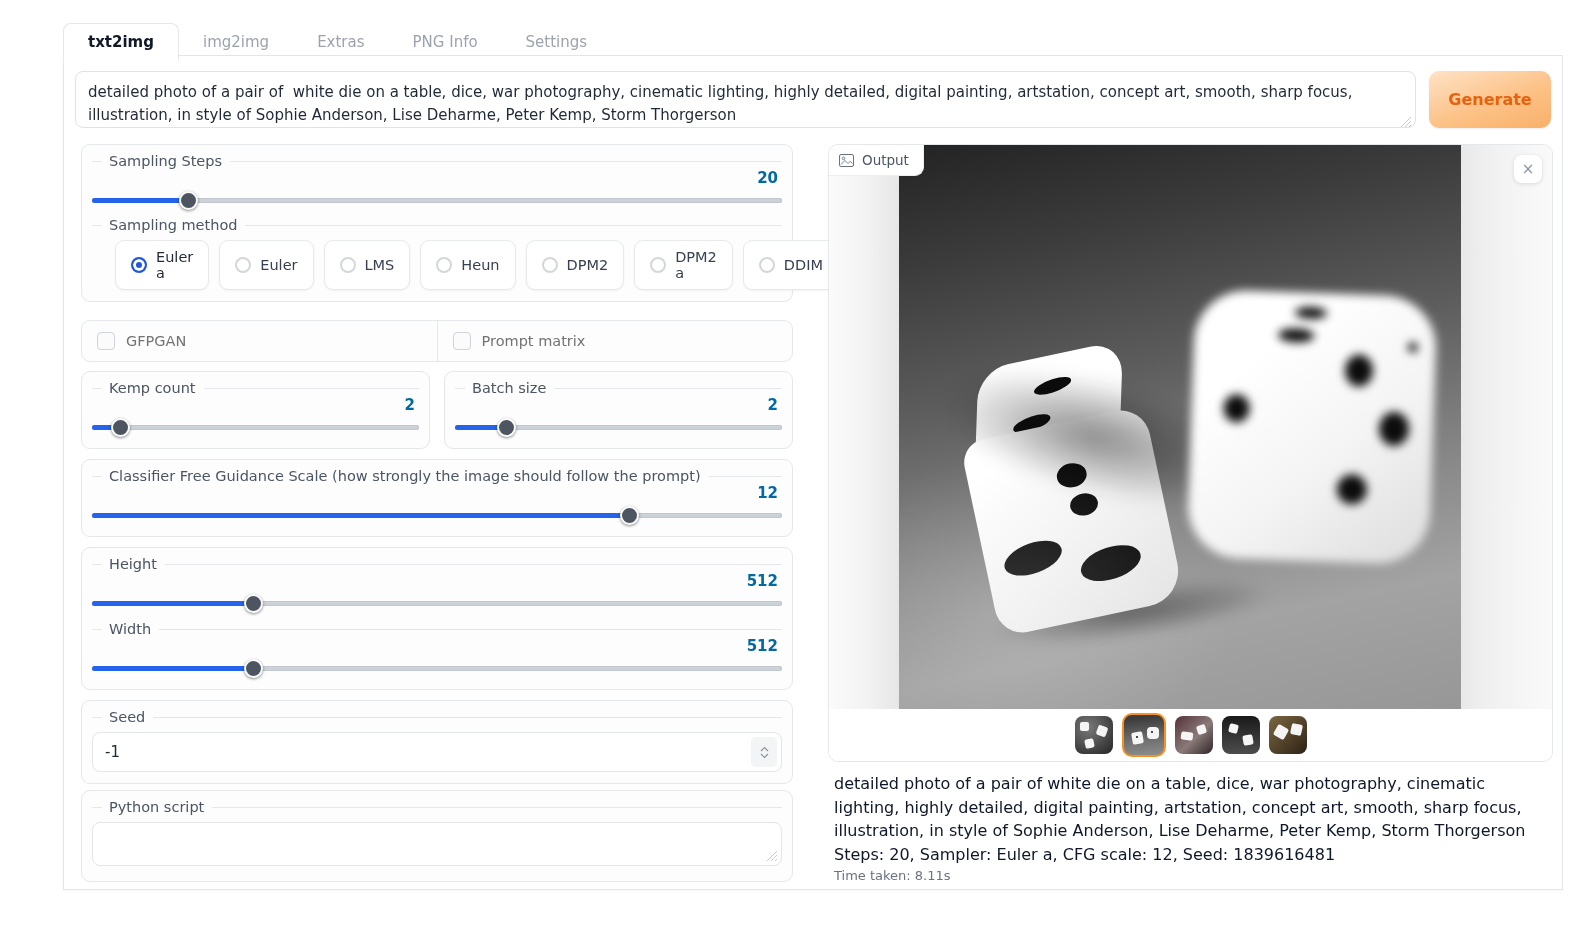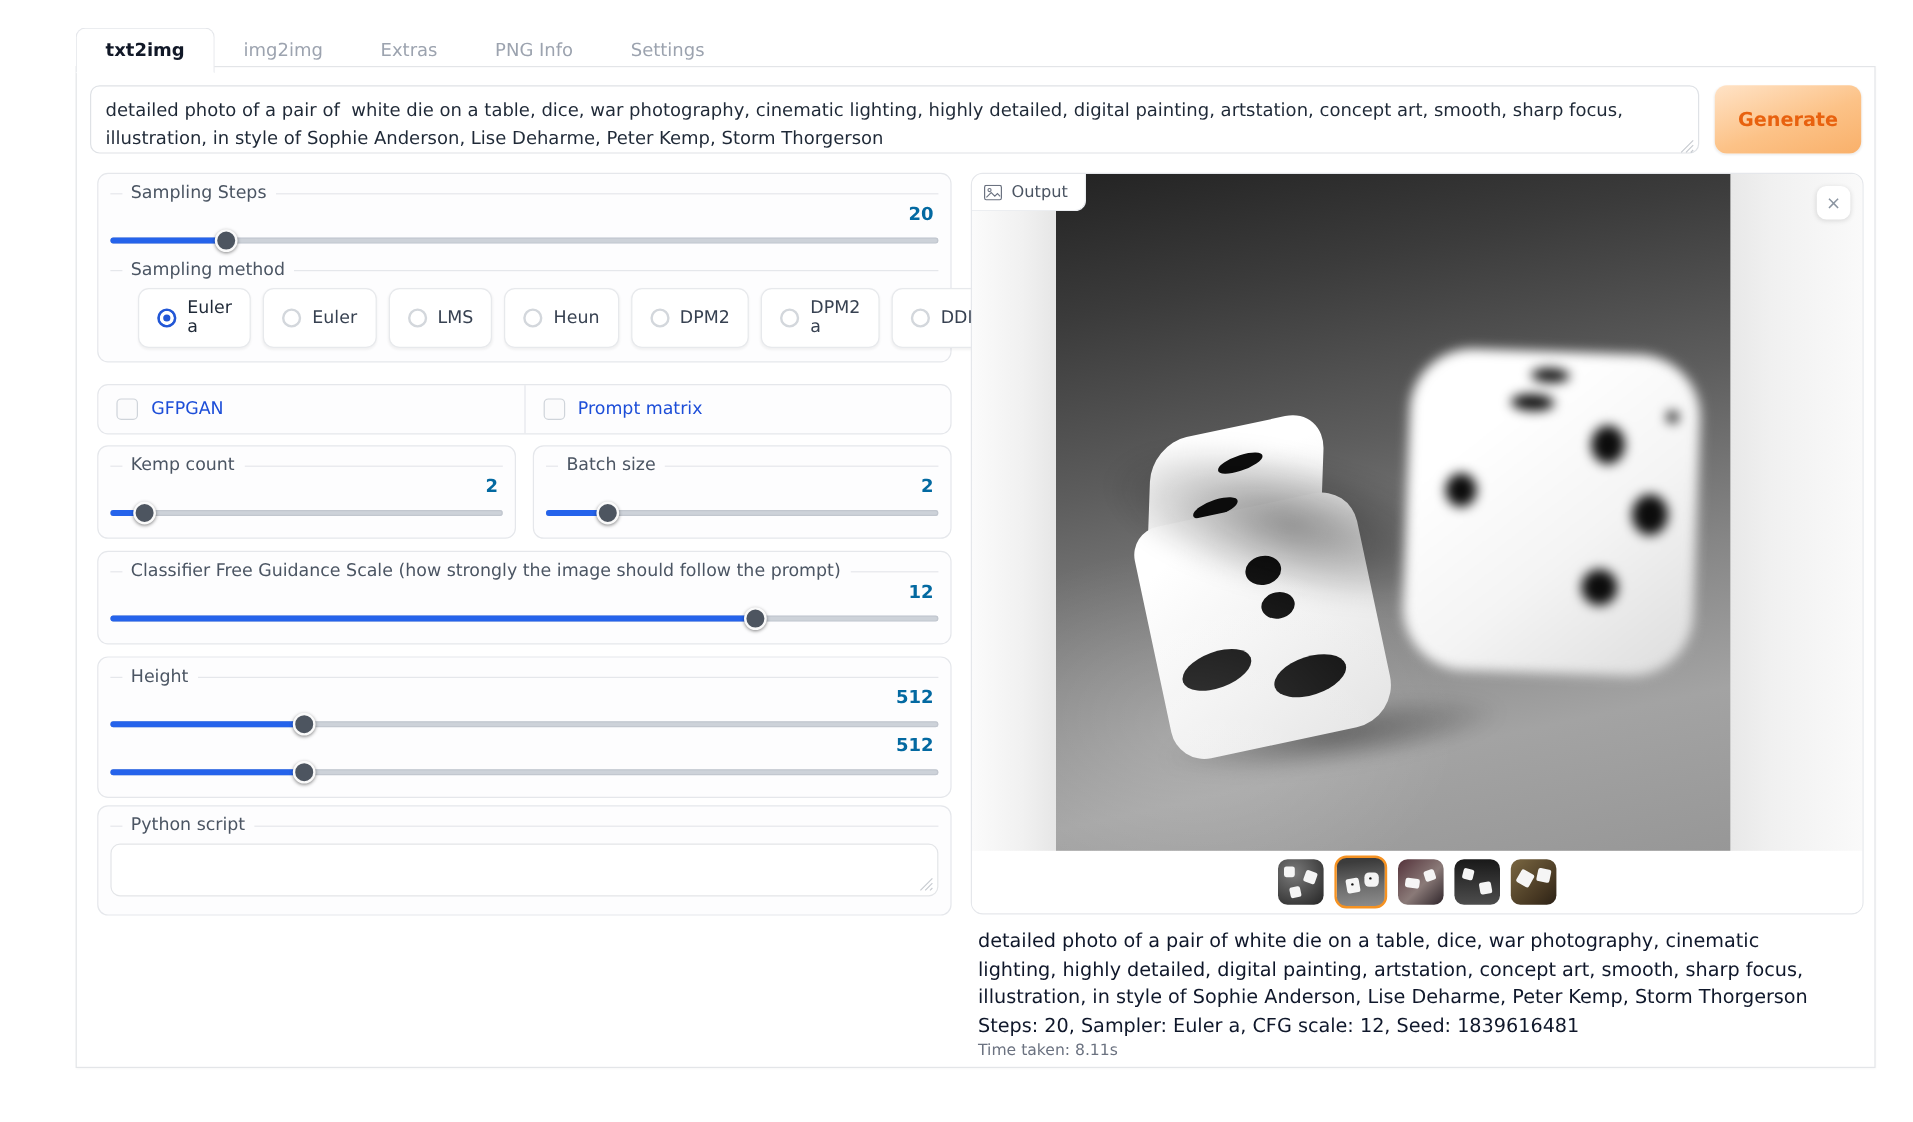--- a/index.html
+++ b/index.html
@@ -24,21 +24,21 @@
   .prompt-input { width:100%; height:57px; resize:none; border:1px solid #dfe2e6; border-radius:8px;
     padding:9px 26px 9px 12px; font-family:"DejaVu Sans","Liberation Sans",sans-serif;
     font-size:15px; line-height:1.55; color:#1f2937; outline:none; overflow:hidden; }
   .resize-grip { position:absolute; right:4px; bottom:4px; width:12px; height:12px; opacity:.55; }
   .generate-btn { width:122px; height:57px; border:none; border-radius:10px; cursor:pointer;
     background:linear-gradient(160deg,#ffe3c7 0%,#fcc287 55%,#f9b06a 100%);
     color:#e8610e; font-weight:bold; font-size:16px; font-family:inherit;
     box-shadow:0 1px 2px rgba(0,0,0,.08); }
 
   
-  .columns { display:flex; gap:16px; margin-left:8px; }
+  .columns { display:flex; gap:35px; margin-left:8px; }
   .left-col { width:712px; }
   .right-col { width:746px; }
 
   
   .panel { border:1px solid #e5e7eb; border-radius:9px; background:#fdfdfe; padding:7px 10px 11px 10px; }
   .legend { display:flex; align-items:center; font-size:14.5px; color:#4b5563; height:18px; }
   .legend::before { content:""; width:10px; height:1px; background:#e5e7eb; margin-right:7px; }
   .legend::after { content:""; flex:1; height:1px; background:#e5e7eb; margin-left:8px; }
   .val { text-align:right; font-size:15px; font-weight:bold; color:#0369a1; height:18px; line-height:16px; padding-right:4px; }
 
@@ -54,21 +54,21 @@
   .radio-row { display:flex; gap:10px; margin-top:6px;margin-left:23px; }
   .radio-pill { display:flex; align-items:center; gap:9px; background:#fff; border:1px solid #e7e9ec;
     border-radius:9px; padding:8px 15px; font-size:14.5px; color:#374151; cursor:pointer;
     box-shadow:0 1px 2px rgba(0,0,0,.05); }
   .radio-dot { width:16px; height:16px; border-radius:50%; border:2px solid #d3d7dc; background:#fff; flex:none; }
   .radio-pill.selected .radio-dot { border-color:#2257d6; background:#2257d6; box-shadow:inset 0 0 0 3px #fff; }
   .radio-pill.selected { color:#1f2937; }
 
   
   .check-panel { display:flex; padding:0; margin-top:18px; }
-  .check-cell { flex:1; display:flex; align-items:center; gap:11px; padding:11px 15px; font-size:14.5px; color:#1d4ed8; }
+  .check-cell { flex:1; display:flex; align-items:center; gap:11px; padding:11px 15px; font-size:14.5px; color:#737373; }
   .check-cell + .check-cell { border-left:1px solid #e5e7eb; }
   .checkbox { width:18px; height:18px; border:1px solid #cfd4da; border-radius:4px; background:#fbfbfc; flex:none; cursor:pointer; }
 
   .two-col { display:flex; gap:14px; margin-top:9px; }
   .two-col .panel { flex:1; }
 
   .stack-gap { margin-top:10px; }
 
   
   .seed-wrap { position:relative; margin-top:6px; }
@@ -250,28 +250,43 @@
         </div>
 
         <div class="panel stack-gap">
           <div class="legend">Height</div>
           <div class="val">512</div>
           <div class="slider">
             <div class="track"></div>
               <div class="fill" style="width:23.5%"></div>
             <div class="handle" style="left:calc(23.5% - 10px)"></div>
           </div>
+          <div class="legend" style="margin-top:7px">Width</div>
           <div class="val">512</div>
           <div class="slider">
             <div class="track"></div>
               <div class="fill" style="width:23.5%"></div>
             <div class="handle" style="left:calc(23.5% - 10px)"></div>
           </div>
         </div>
 
+        <div class="panel stack-gap">
+          <div class="legend">Seed</div>
+          <div class="seed-wrap">
+            <input class="seed-input" type="text" value="-1" style="">
+            <div class="spinner">
+              <svg width="9" height="6" viewBox="0 0 9 6">
+                  <path d="M1 5 L4.5 1.5 L8 5" stroke="#8b95a1" stroke-width="1.2" fill="none"></path>
+                </svg>
+              <svg width="9" height="6" viewBox="0 0 9 6">
+                  <path d="M1 1 L4.5 4.5 L8 1" stroke="#8b95a1" stroke-width="1.2" fill="none"></path>
+                </svg>
+            </div>
+          </div>
+        </div>
 
         <div class="panel" style="margin-top:6px">
           <div class="legend">Python script</div>
           <div class="script-wrap">
             <textarea class="script-input" spellcheck="false" style=""></textarea>
             <svg class="resize-grip" viewBox="0 0 12 12">
               <path d="M11 1 L1 11 M11 5 L5 11 M11 9 L9 11" stroke="#9aa1ab" stroke-width="1" fill="none"></path>
             </svg>
           </div>
         </div>

